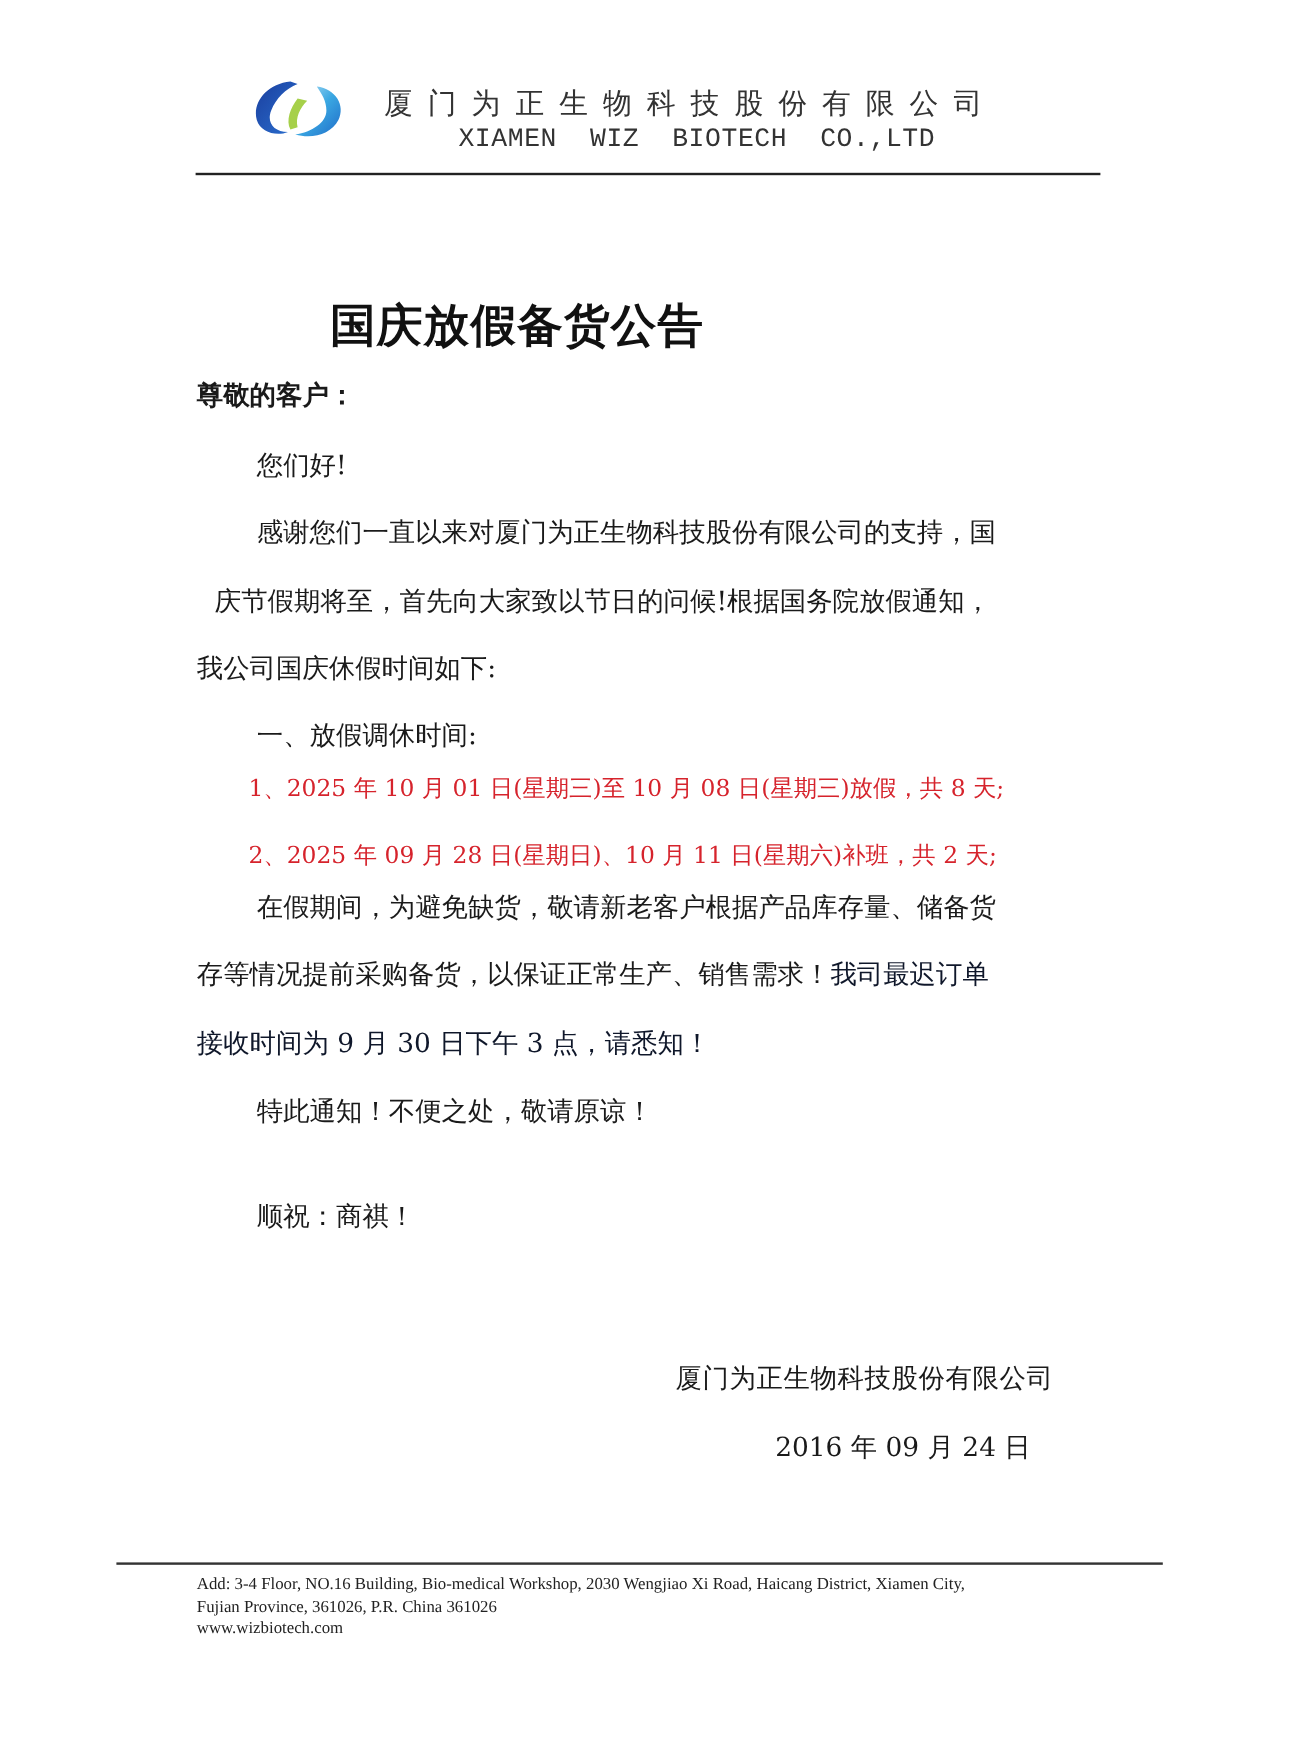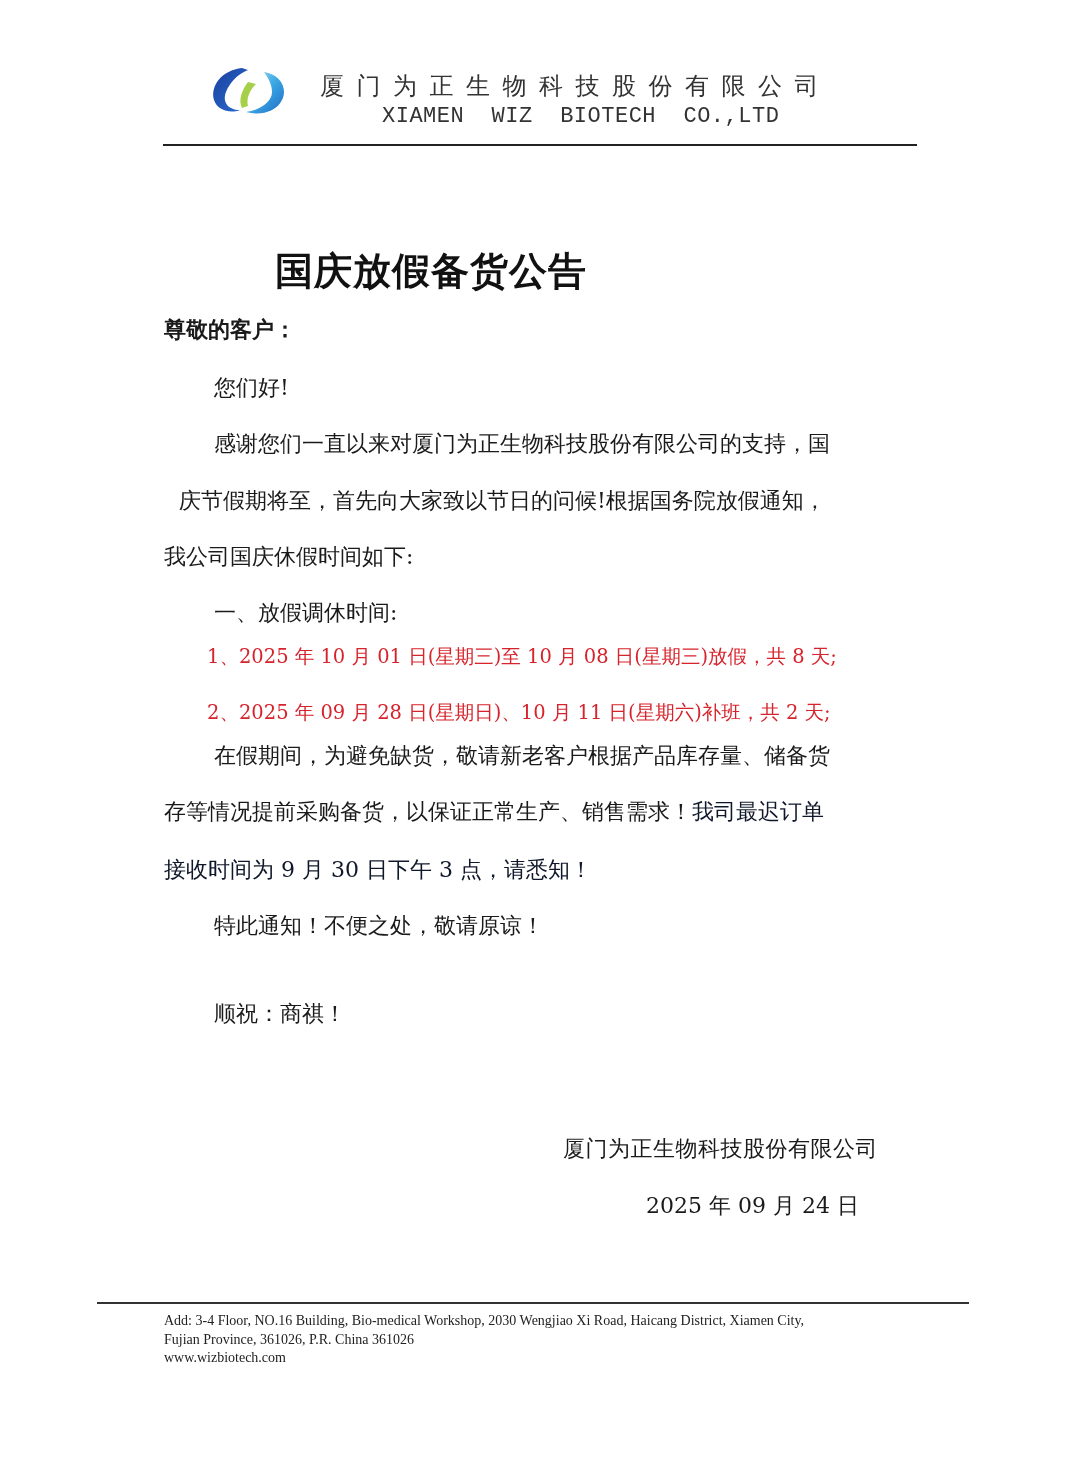--- a/index.html
+++ b/index.html
@@ -76,20 +76,20 @@
 <div class="line" style="left:214px; top:741px;">在假期间，为避免缺货，敬请新老客户根据产品库存量、储备货</div>
 <div class="line" style="left:164px; top:797px;">
   <span>存等情况提前采购备货，以保证正常生产、销售需求！</span><span class="red">我司最迟订单</span>
 </div>
 <div class="line red" style="left:164px; top:855px;">接收时间为 9 月 30 日下午 3 点，请悉知！</div>
 
 <div class="line" style="left:214px; top:911px;">特此通知！不便之处，敬请原谅！</div>
 <div class="line" style="left:214px; top:967px;margin-top:32px;">顺祝：商祺！</div>
 
 <div class="abs sig-company">厦门为正生物科技股份有限公司</div>
-<div class="abs sig-date">2025 年 09 月 24 日</div>
+<div class="abs sig-date">2016 年 09 月 24 日</div>
 
 <div class="abs footer-rule"></div>
 <div class="abs footer">
   <div>Add: 3-4 Floor, NO.16 Building, Bio-medical Workshop, 2030 Wengjiao Xi Road, Haicang District, Xiamen City,</div>
   <div>Fujian Province, 361026, P.R. China 361026</div>
   <div>www.wizbiotech.com</div>
 </div>
 
 </body></html>

